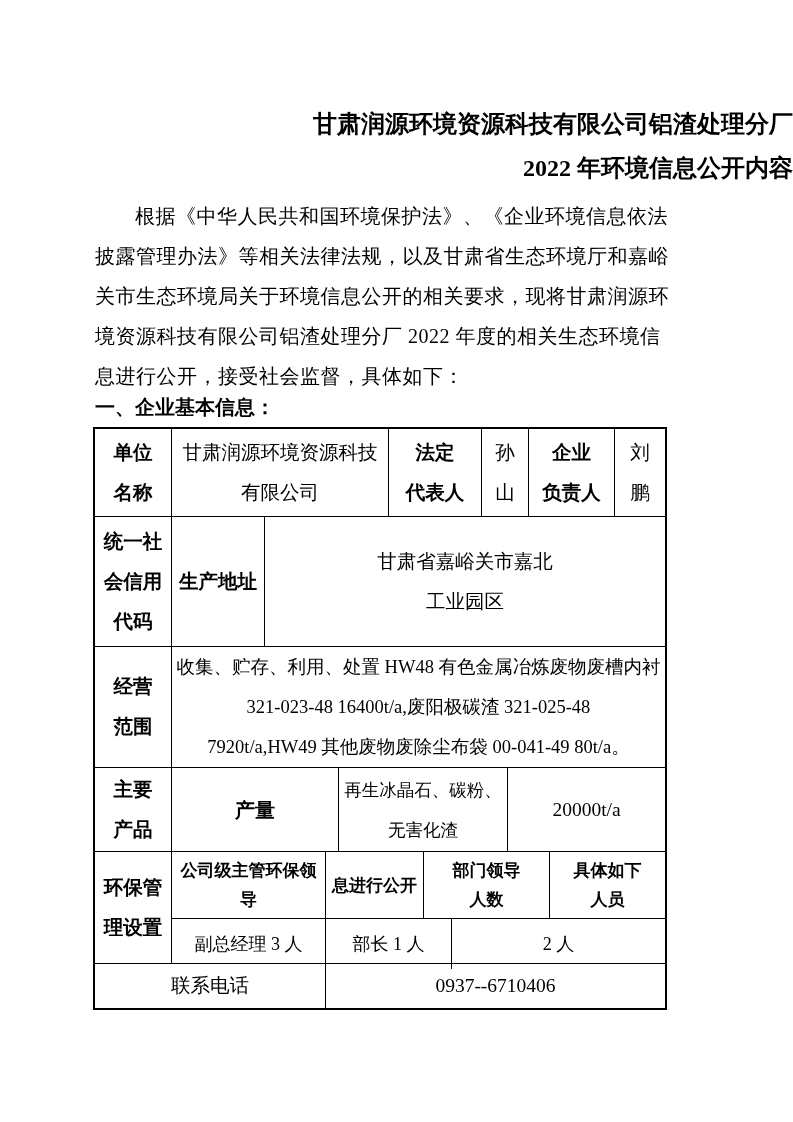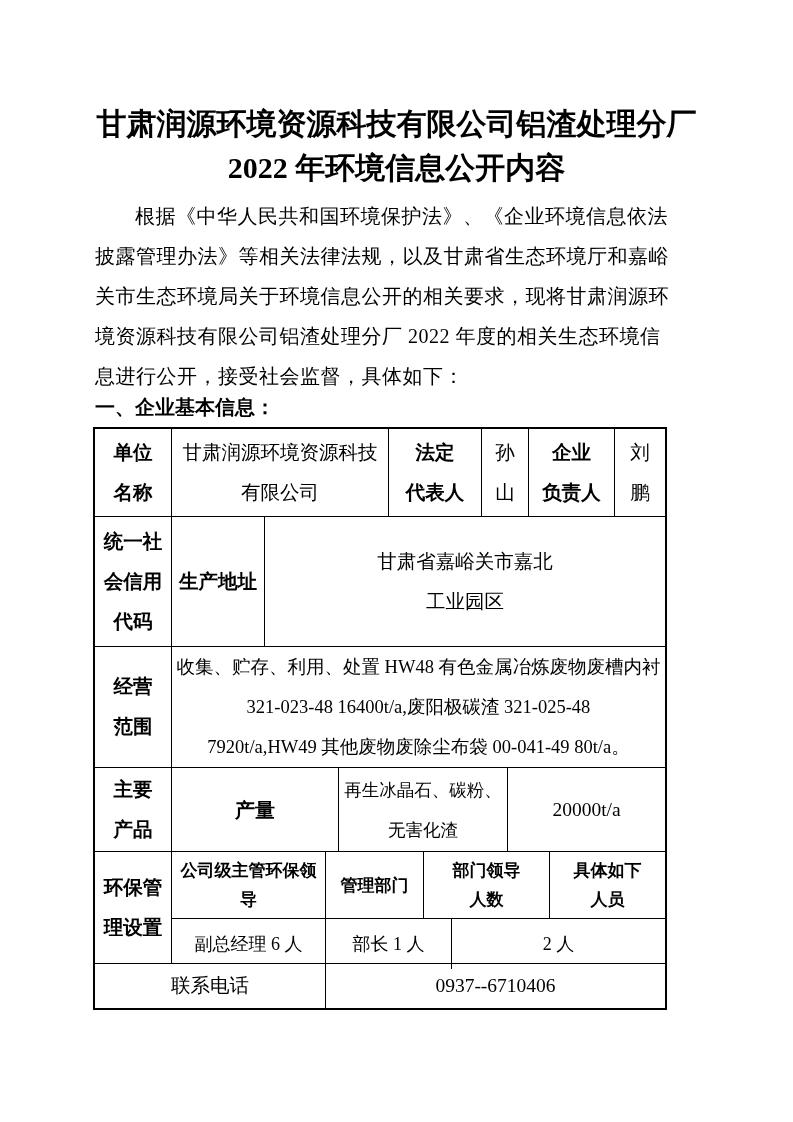--- a/index.html
+++ b/index.html
@@ -12,22 +12,22 @@
     color: #000;
   }
   .page {
     width: 793px;
     height: 1122px;
     padding-top: 106px;
     box-sizing: border-box;
     overflow: hidden;
   }
   .doc-title {
-    text-align: center;
-    font-size: 30px;
+    text-align: right;
+    font-size: 24px;
     font-weight: bold;
     line-height: 36px;
     font-family: "Liberation Serif", "DejaVu Serif", serif;
   }
   .doc-title.second { margin-top: 8px; }
   .intro {
     margin: 10px 93px 0 95px;
     font-size: 20px;
     line-height: 40px;
     white-space: pre-line;
@@ -174,28 +174,28 @@
       <div class="cell grow">20000t/a</div>
     </div>
 
     <div class="trow r5">
       <div class="cell lbl wA">环保管
 理设置</div>
       <div class="r5right">
         <div class="r5sub hdr">
           <div class="cell lbl r5B">公司级主管环保领
 导</div>
-          <div class="cell lbl r5C">管理部门</div>
+          <div class="cell lbl r5C">息进行公开</div>
           <div class="cell lbl r5D">部门领导
 人数</div>
           <div class="cell lbl grow">具体如下
 人员</div>
         </div>
         <div class="r5sub val">
-          <div class="cell r5B">副总经理 6 人</div>
+          <div class="cell r5B">副总经理 3 人</div>
           <div class="cell r5D">部长 1 人</div>
           <div class="cell grow">2 人</div>
         </div>
       </div>
     </div>
 
     <div class="trow r6">
       <div class="cell r6A">联系电话</div>
       <div class="cell grow">0937--6710406</div>
     </div>

